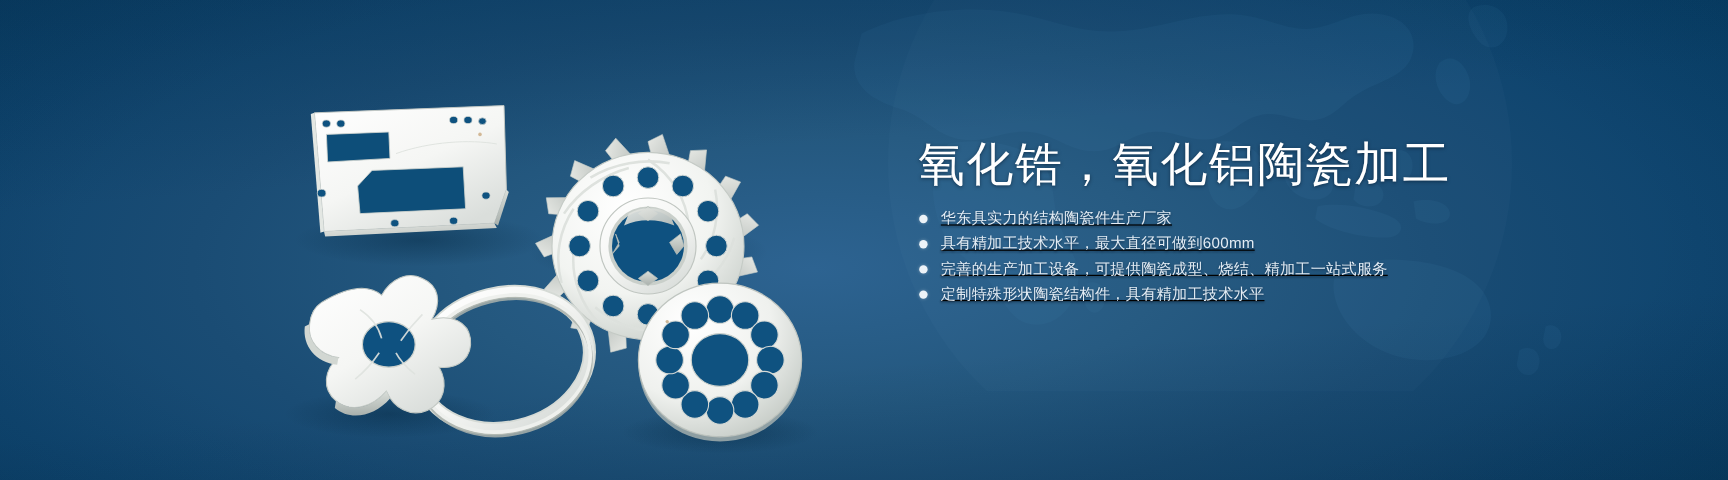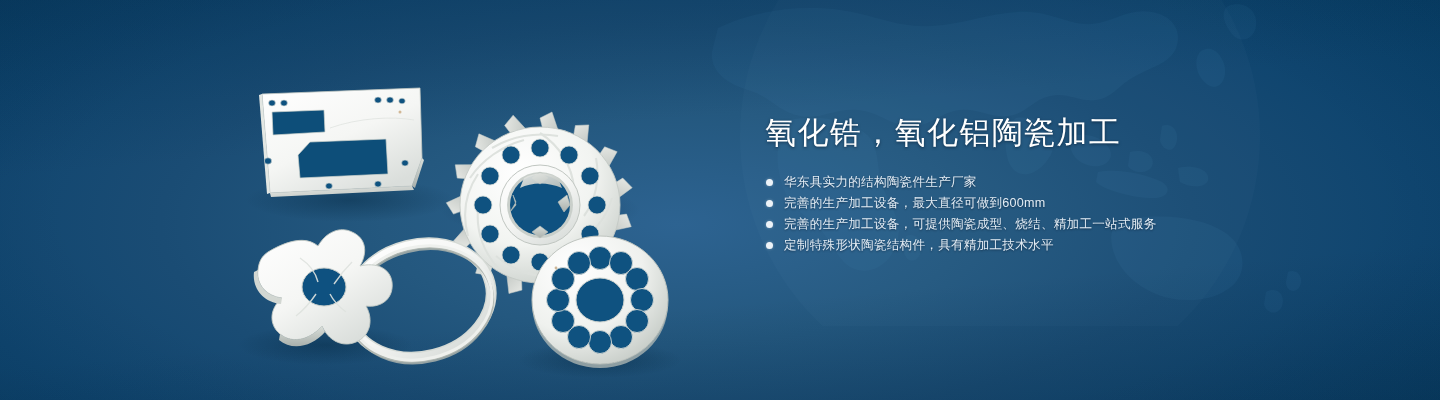--- a/index.html
+++ b/index.html
@@ -52,30 +52,31 @@
   }
   .products svg{ width:100%; height:100%; display:block; }
 
   
   .copy{
     position:absolute; left:765px; top:0;
     width:620px; height:400px;
   }
   .headline{
     position:absolute; top:115px; left:0;
-    font-size:31px; line-height:1.18;
+    font-size:39px; line-height:1.18;
     letter-spacing:1.4px;
     color:#ffffff;
     font-weight:400;
     text-shadow:0 1px 3px rgba(0,14,30,0.55);
     white-space:nowrap;
   }
   .bullets{
     position:absolute; top:172px; left:1px;
     list-style:none;
+    text-decoration:underline;
   }
   .bullet{
     display:flex; align-items:center;
     height:21px;
     white-space:nowrap;
   }
   .dot{
     width:7px; height:7px;
     border-radius:50%;
     background:#edf3f8;
@@ -373,21 +374,21 @@
 
     <h1 class="headline">氧化锆，氧化铝陶瓷加工</h1>
 
     <ul class="bullets">
       <li class="bullet">
         <span class="dot"></span>
         <span class="bullet-text">华东具实力的结构陶瓷件生产厂家</span>
       </li>
       <li class="bullet">
         <span class="dot"></span>
-        <span class="bullet-text">完善的生产加工设备，最大直径可做到600mm</span>
+        <span class="bullet-text">具有精加工技术水平，最大直径可做到600mm</span>
       </li>
       <li class="bullet">
         <span class="dot"></span>
         <span class="bullet-text">完善的生产加工设备，可提供陶瓷成型、烧结、精加工一站式服务</span>
       </li>
       <li class="bullet">
         <span class="dot"></span>
         <span class="bullet-text">定制特殊形状陶瓷结构件，具有精加工技术水平</span>
       </li>
     </ul>

